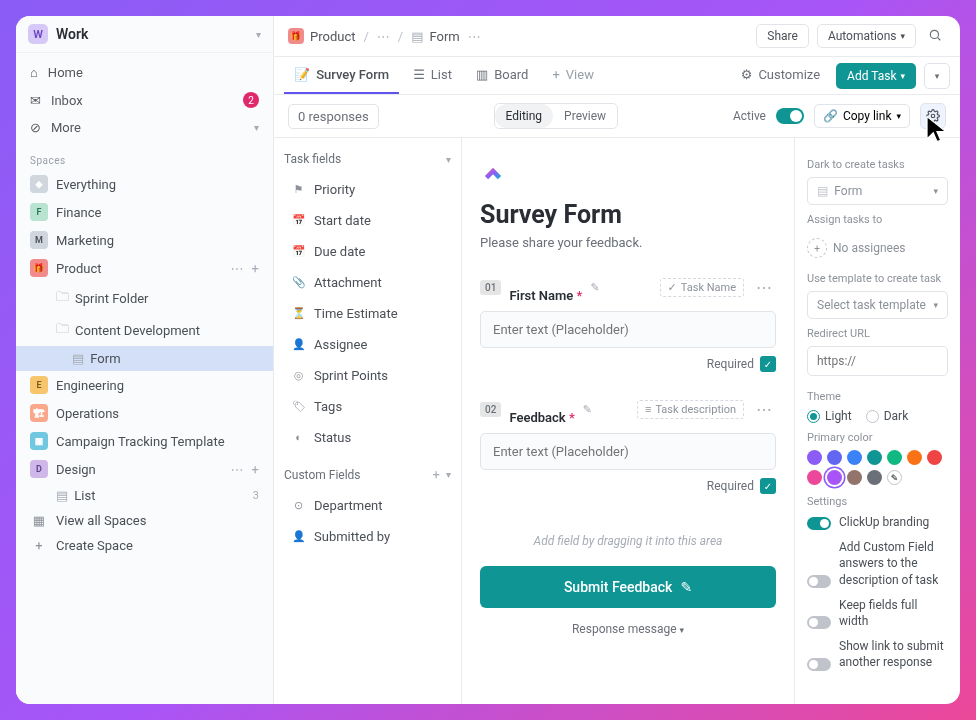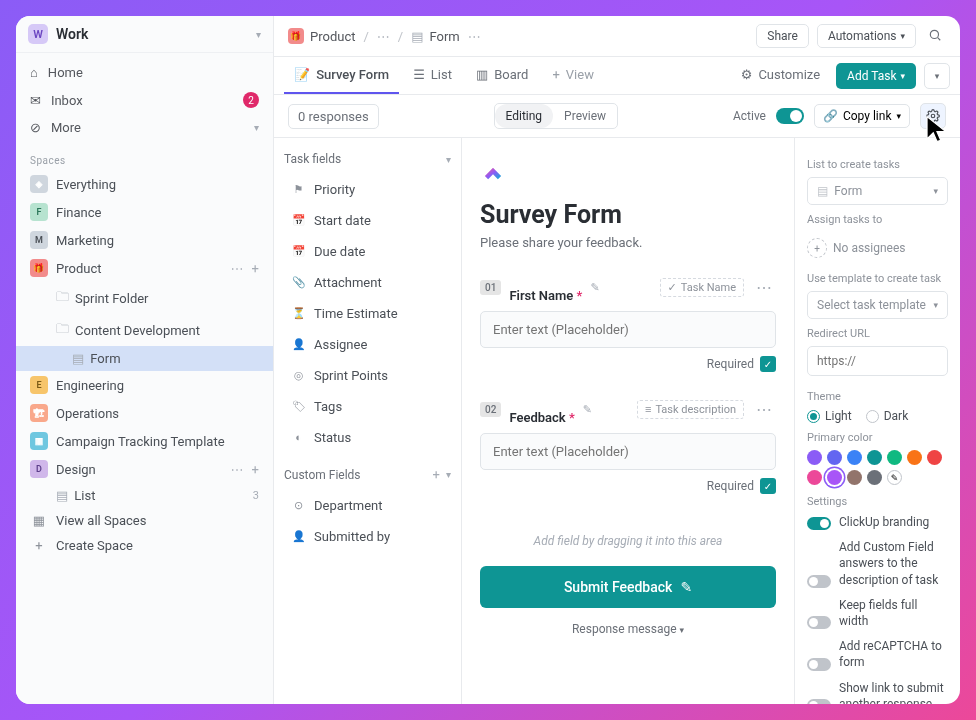--- a/index.html
+++ b/index.html
@@ -384,21 +384,21 @@
           <span>Submit Feedback</span>
           <span>✎</span>
         </button>
 
         <div class="resp-msg">
           <span>Response message</span> <span style="font-size:9px">▾</span>
         </div>
       </div>
 
       <div class="settings-panel">
-        <div class="sp-label">List to create tasks</div>
+        <div class="sp-label">Dark to create tasks</div>
         <div class="sp-box">
           <span style="color:#c0c4ca">▤</span>
           <span>Form</span>
           <span style="margin-left:auto;font-size:9px">▾</span>
         </div>
 
         <div class="sp-label">Assign tasks to</div>
         <div class="sp-box" style="border:none;padding-left:0">
           <span style="width:20px;height:20px;border:1px dashed #c0c4ca;border-radius:50%;display:flex;align-items:center;justify-content:center;font-size:10px">+</span>
           <span>No assignees</span>
@@ -449,24 +449,20 @@
         <div class="setting-row">
           <span class="toggle-sm off"></span>
           <span>Add Custom Field answers to the description of task</span>
         </div>
         <div class="setting-row">
           <span class="toggle-sm off"></span>
           <span>Keep fields full width</span>
         </div>
         <div class="setting-row">
           <span class="toggle-sm off"></span>
-          <span>Add reCAPTCHA to form</span>
-        </div>
-        <div class="setting-row">
-          <span class="toggle-sm off"></span>
           <span>Show link to submit another response</span>
         </div>
       </div>
     </div>
   </div>
 
   <div class="cursor-arrow">
     <svg width="26" height="30" viewBox="0 0 20 24">
         <path d="M2 2 L2 20 L7 15 L10 22 L13 21 L10 14 L17 14 Z" fill="#000" stroke="#fff" stroke-width="1"></path>
       </svg>

